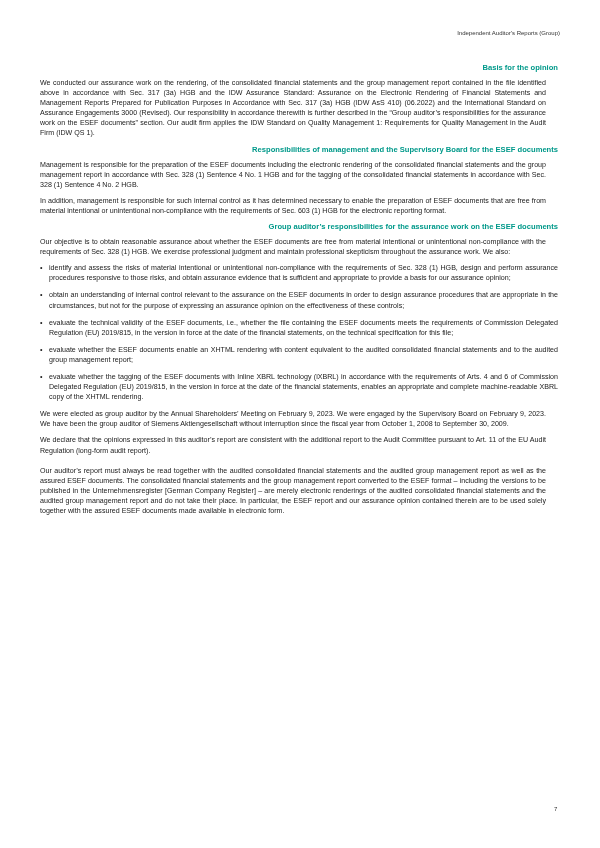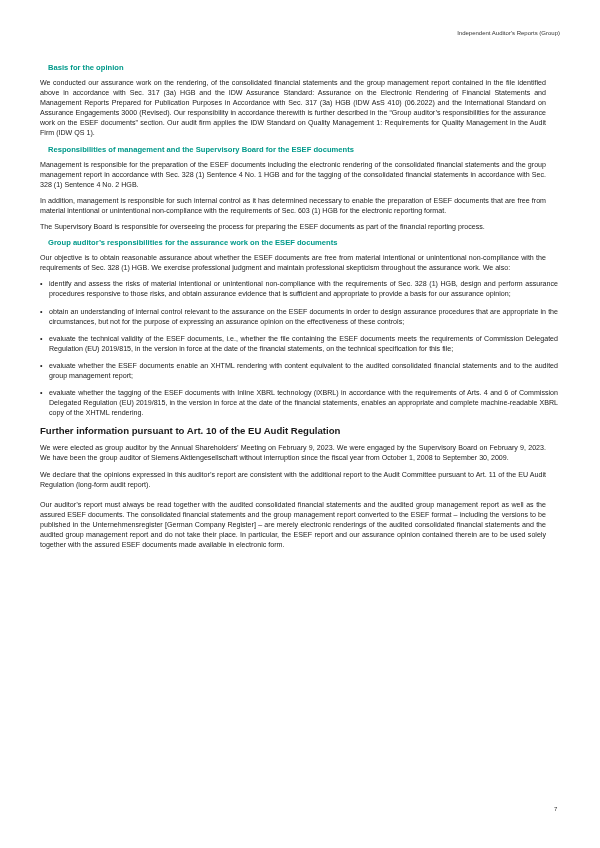--- a/index.html
+++ b/index.html
@@ -1,20 +1,20 @@
 <!DOCTYPE html>
 <html><head>
 <meta charset="utf-8">
 <style>
   html, body { margin:0; padding:0; background:#ffffff; }
   body { width:600px; height:848px; position:relative; overflow:hidden;
          font-family:"Liberation Sans", sans-serif; color:#1a1a1a; }
   .header { position:absolute; top:30px; right:40px; font-size:6px; color:#333; }
   .content { position:absolute; top:63px; left:40px; width:518px; }
-  h3.sub { font-size:7.6px; font-weight:bold; color:#00998a; margin:0 0 5px 8px; line-height:10px; }
+  h3.sub { font-size:7.6px; font-weight:bold; color:#00998a; margin:0 0 5px 8px; line-height:10px;text-align:right; }
   h2.sec { font-size:9.6px; font-weight:bold; color:#1a1a1a; margin:6px 0 6px 0; line-height:12px; }
   p { font-size:7.1px; line-height:10.1px; margin:0 12px 6px 0; text-align:justify; }
   ul { list-style:none; margin:0 0 6px 0; padding:0; }
   li { font-size:7.1px; line-height:10.1px; margin:0 0 7px 0; padding-left:9px; position:relative; text-align:justify; }
   li .bullet { position:absolute; left:0; top:0; }
   .gap { height:4px; }
   .page-num { position:absolute; top:806px; left:554px; font-size:6px; color:#333; }
 </style>
 </head>
 <body>
@@ -22,33 +22,31 @@
 <div class="header">Independent Auditor's Reports (Group)</div>
 
 <div class="content">
 
   <h3 class="sub">Basis for the opinion</h3>
   <p>We conducted our assurance work on the rendering, of the consolidated financial statements and the group management report contained in the file identified above in accordance with Sec. 317 (3a) HGB and the IDW Assurance Standard: Assurance on the Electronic Rendering of Financial Statements and Management Reports Prepared for Publication Purposes in Accordance with Sec. 317 (3a) HGB (IDW AsS 410) (06.2022) and the International Standard on Assurance Engagements 3000 (Revised). Our responsibility in accordance therewith is further described in the “Group auditor’s responsibilities for the assurance work on the ESEF documents” section. Our audit firm applies the IDW Standard on Quality Management 1: Requirements for Quality Management in the Audit Firm (IDW QS 1).</p>
 
   <h3 class="sub">Responsibilities of management and the Supervisory Board for the ESEF documents</h3>
   <p>Management is responsible for the preparation of the ESEF documents including the electronic rendering of the consolidated financial statements and the group management report in accordance with Sec. 328 (1) Sentence 4 No. 1 HGB and for the tagging of the consolidated financial statements in accordance with Sec. 328 (1) Sentence 4 No. 2 HGB.</p>
   <p>In addition, management is responsible for such internal control as it has determined necessary to enable the preparation of ESEF documents that are free from material intentional or unintentional non-compliance with the requirements of Sec. 603 (1) HGB for the electronic reporting format.</p>
-  <p>The Supervisory Board is responsible for overseeing the process for preparing the ESEF documents as part of the financial reporting process.</p>
 
   <h3 class="sub">Group auditor’s responsibilities for the assurance work on the ESEF documents</h3>
   <p>Our objective is to obtain reasonable assurance about whether the ESEF documents are free from material intentional or unintentional non-compliance with the requirements of Sec. 328 (1) HGB. We exercise professional judgment and maintain professional skepticism throughout the assurance work. We also:</p>
   <ul>
     <li><span class="bullet">•</span><span>identify and assess the risks of material intentional or unintentional non-compliance with the requirements of Sec. 328 (1) HGB, design and perform assurance procedures responsive to those risks, and obtain assurance evidence that is sufficient and appropriate to provide a basis for our assurance opinion;</span></li>
     <li><span class="bullet">•</span><span>obtain an understanding of internal control relevant to the assurance on the ESEF documents in order to design assurance procedures that are appropriate in the circumstances, but not for the purpose of expressing an assurance opinion on the effectiveness of these controls;</span></li>
     <li><span class="bullet">•</span><span>evaluate the technical validity of the ESEF documents, i.e., whether the file containing the ESEF documents meets the requirements of Commission Delegated Regulation (EU) 2019/815, in the version in force at the date of the financial statements, on the technical specification for this file;</span></li>
     <li><span class="bullet">•</span><span>evaluate whether the ESEF documents enable an XHTML rendering with content equivalent to the audited consolidated financial statements and to the audited group management report;</span></li>
     <li><span class="bullet">•</span><span>evaluate whether the tagging of the ESEF documents with Inline XBRL technology (iXBRL) in accordance with the requirements of Arts. 4 and 6 of Commission Delegated Regulation (EU) 2019/815, in the version in force at the date of the financial statements, enables an appropriate and complete machine-readable XBRL copy of the XHTML rendering.</span></li>
   </ul>
 
-  <h2 class="sec">Further information pursuant to Art. 10 of the EU Audit Regulation</h2>
   <p>We were elected as group auditor by the Annual Shareholders’ Meeting on February 9, 2023. We were engaged by the Supervisory Board on February 9, 2023. We have been the group auditor of Siemens Aktiengesellschaft without interruption since the fiscal year from October 1, 2008 to September 30, 2009.</p>
   <p>We declare that the opinions expressed in this auditor’s report are consistent with the additional report to the Audit Committee pursuant to Art. 11 of the EU Audit Regulation (long-form audit report).</p>
 
   <div class="gap"></div>
   <p>Our auditor’s report must always be read together with the audited consolidated financial statements and the audited group management report as well as the assured ESEF documents. The consolidated financial statements and the group management report converted to the ESEF format – including the versions to be published in the Unternehmensregister [German Company Register] – are merely electronic renderings of the audited consolidated financial statements and the audited group management report and do not take their place. In particular, the ESEF report and our assurance opinion contained therein are to be used solely together with the assured ESEF documents made available in electronic form.</p>
 </div>
 
 <div class="page-num">7</div>
 
 </body></html>

